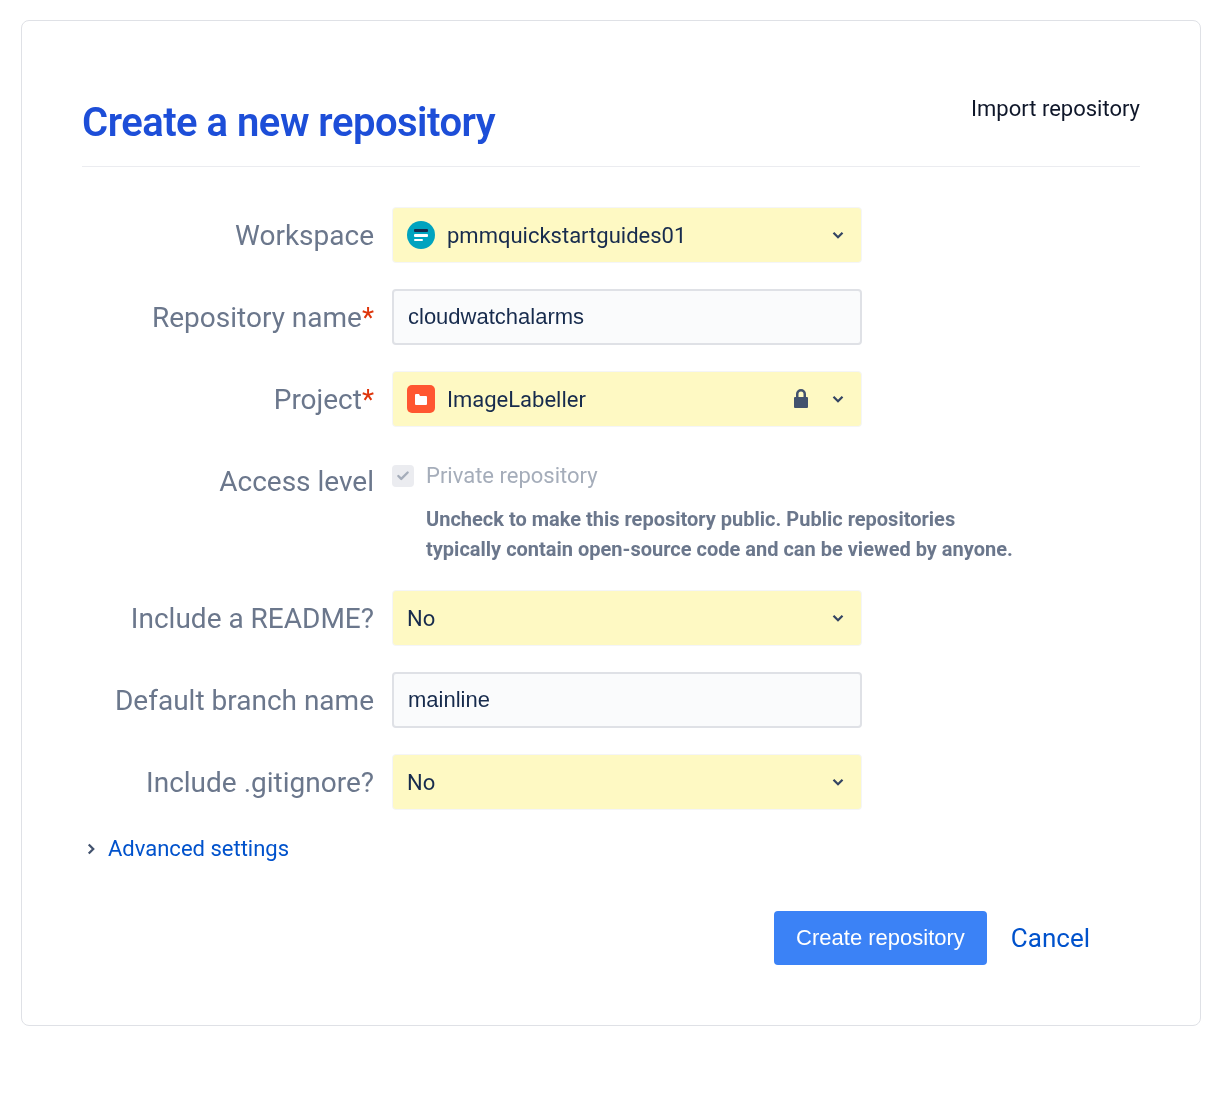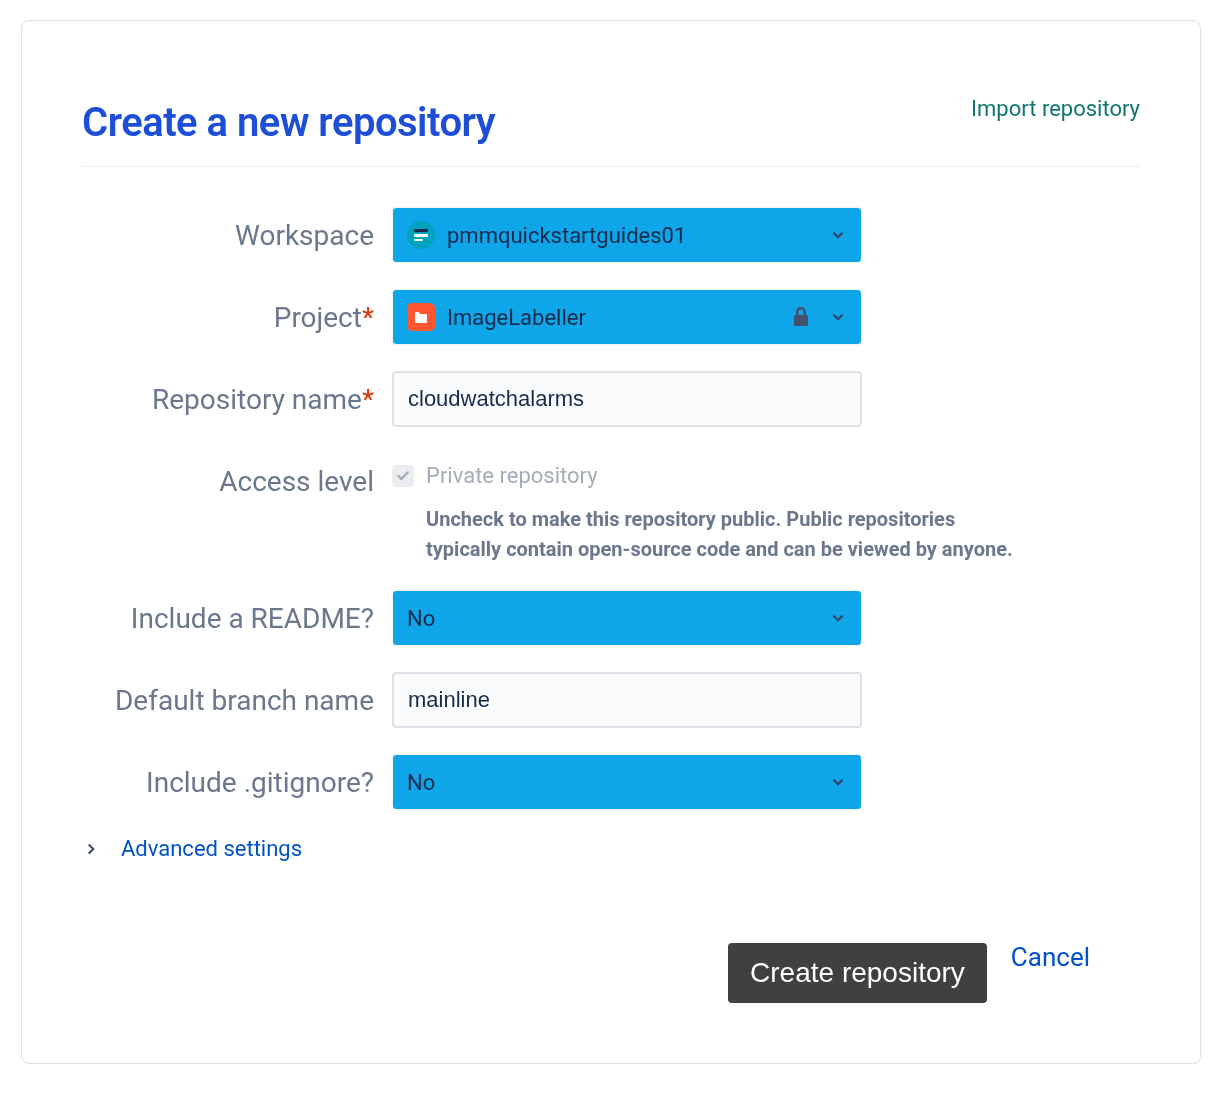--- a/index.html
+++ b/index.html
@@ -25,21 +25,21 @@
   margin-bottom: 40px;
 }
 .page-title {
   font-size: 40px;
   font-weight: 600;
   color: #1d4ed8;
   letter-spacing: -0.5px;
   margin-top: 28px;
 }
 .import-link {
-  color: #0f766e;
+  color: #0f172a;
   font-size: 22px;
   text-decoration: none;
   cursor: pointer;
   margin-left: 40px;
 }
 .form-row {
   display: flex;
   align-items: flex-start;
   margin-bottom: 26px;
 }
@@ -51,21 +51,21 @@
   font-size: 28px;
   color: #6B778C;
   flex-shrink: 0;
 }
 .field-col {
   flex: 1;
   max-width: 470px;
 }
 .required { color: #DE350B; }
 .select-control {
-  background: #0ea5e9;
+  background: #fef9c3;
   border: 1px solid #F4F5F7;
   border-radius: 4px;
   height: 56px;
   display: flex;
   align-items: center;
   padding: 0 14px;
   cursor: pointer;
   font-size: 22px;
   color: #172B4D;
   position: relative;
@@ -127,40 +127,38 @@
   display: flex;
   align-items: center;
   gap: 8px;
   cursor: pointer;
   margin-top: 10px;
   margin-left: 0;
 }
 .advanced-link {
   color: #0052CC;
   font-size: 22px;
-  margin-left: 13px;
 }
 .button-row {
   display: flex;
   justify-content: flex-end;
   align-items: center;
   gap: 24px;
   margin-top: 50px;
   padding-right: 50px;
 }
 .primary-btn {
-  background: #404040;
+  background: #3b82f6;
   color: #fff;
   border: none;
   border-radius: 4px;
   padding: 14px 22px;
-  font-size: 28px;
+  font-size: 22px;
   font-weight: 500;
   cursor: pointer;
-  margin-top: 32px;
 }
 .cancel-link {
   color: #0052CC;
   font-size: 26px;
   cursor: pointer;
 }
 .avatar-circle {
   width: 28px;
   height: 28px;
   border-radius: 50%;
@@ -209,20 +207,29 @@
           <svg class="chevron" viewBox="0 0 24 24" fill="none" stroke="#344563" stroke-width="3">
               <polyline points="6 9 12 15 18 9"></polyline>
             </svg>
         </span>
       </div>
     </div>
   </div>
 
   <div class="form-row">
     <div class="label-col">
+      <span>Repository name</span><span class="required">*</span>
+    </div>
+    <div class="field-col">
+      <input type="text" class="text-input" value="cloudwatchalarms" style="">
+    </div>
+  </div>
+
+  <div class="form-row">
+    <div class="label-col">
       <span>Project</span><span class="required">*</span>
     </div>
     <div class="field-col">
       <div class="select-control">
         <span class="icon-slot">
           <span class="project-square">
             <svg width="16" height="14" viewBox="0 0 16 14">
               <path d="M2 4 L2 12 Q2 13 3 13 L13 13 Q14 13 14 12 L14 5 Q14 4 13 4 L7 4 L6 2 L3 2 Q2 2 2 3 Z" fill="#fff"></path>
             </svg>
           </span>
@@ -230,29 +237,20 @@
         <span class="text-slot">ImageLabeller</span>
         <span class="right-icons">
           <svg width="20" height="22" viewBox="0 0 20 22" fill="#42526E">
               <path d="M5 9 V6 a5 5 0 0 1 10 0 V9 h1 a1 1 0 0 1 1 1 v9 a1 1 0 0 1 -1 1 H4 a1 1 0 0 1 -1 -1 v-9 a1 1 0 0 1 1 -1 Z M7.5 9 h5 V6 a2.5 2.5 0 0 0 -5 0 Z"></path>
             </svg>
           <svg class="chevron" viewBox="0 0 24 24" fill="none" stroke="#344563" stroke-width="3">
               <polyline points="6 9 12 15 18 9"></polyline>
             </svg>
         </span>
       </div>
-    </div>
-  </div>
-
-  <div class="form-row">
-    <div class="label-col">
-      <span>Repository name</span><span class="required">*</span>
-    </div>
-    <div class="field-col">
-      <input type="text" class="text-input" value="cloudwatchalarms" style="">
     </div>
   </div>
 
   <div class="form-row">
     <div class="label-col">Access level</div>
     <div class="field-col" style="max-width:640px;">
       <div class="checkbox-row">
         <span class="checkbox-box">
           <svg width="14" height="14" viewBox="0 0 24 24" fill="none" stroke="#A5ADBA" stroke-width="4" stroke-linecap="round" stroke-linejoin="round">
               <polyline points="20 6 9 17 4 12"></polyline>

